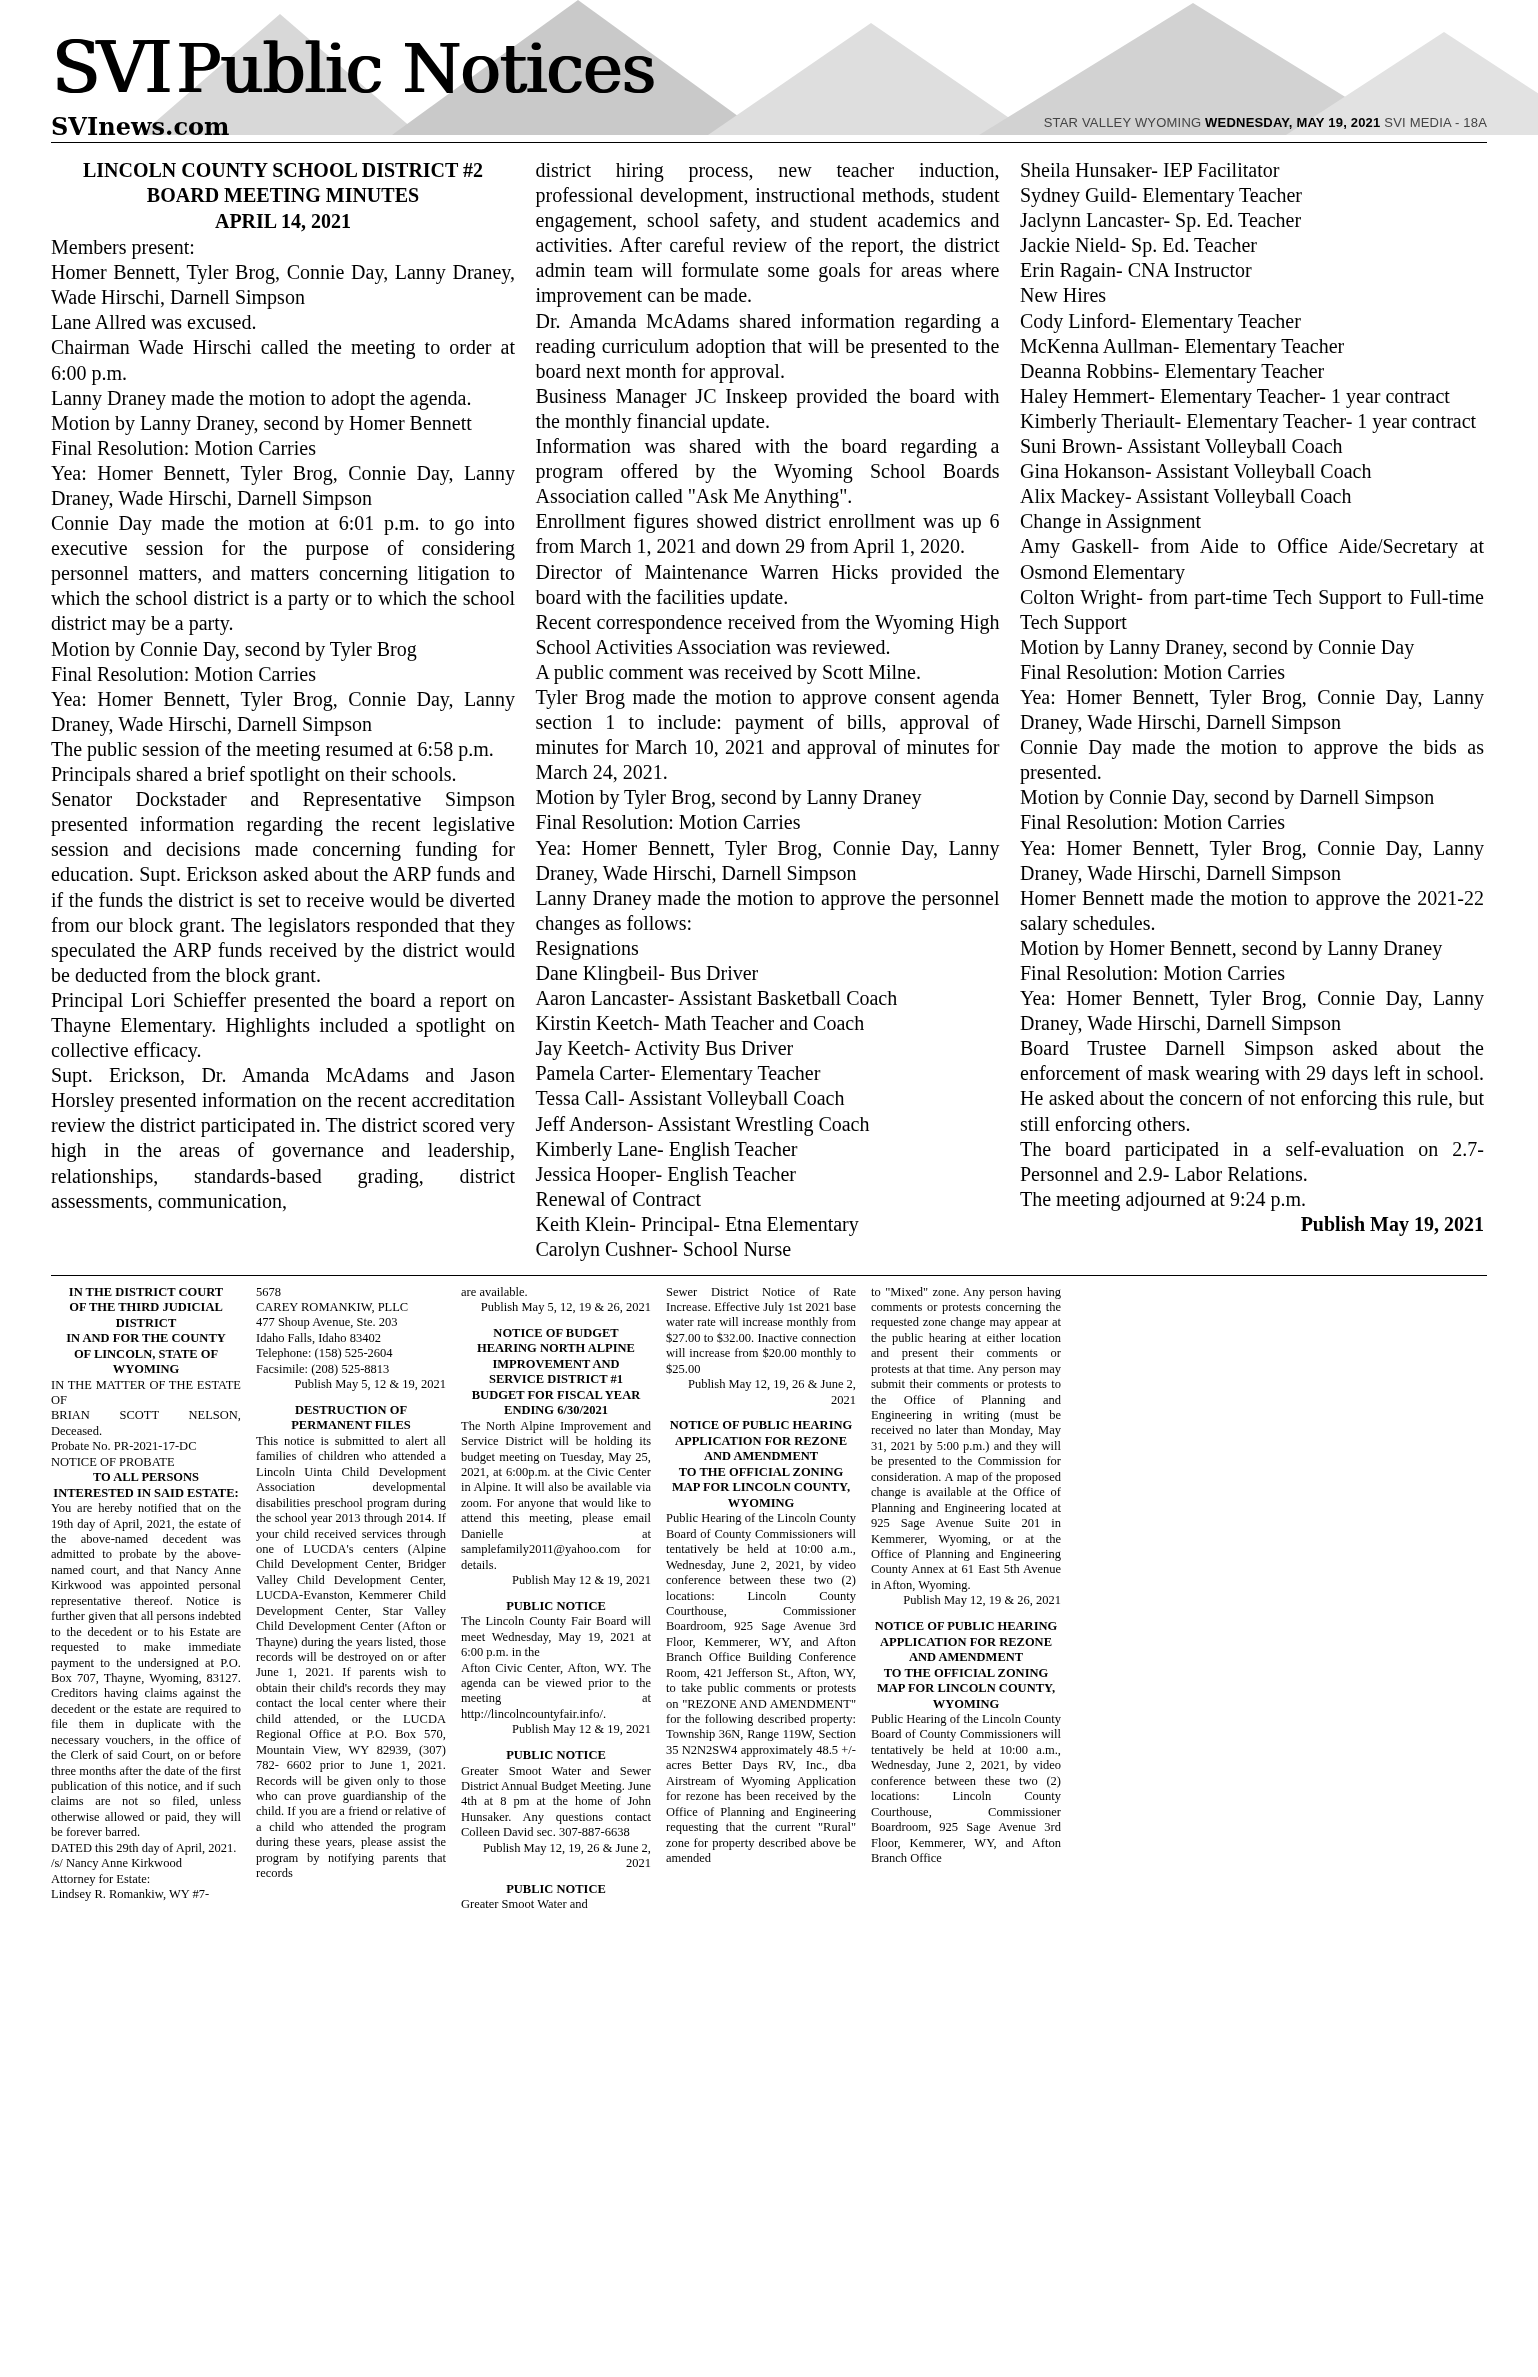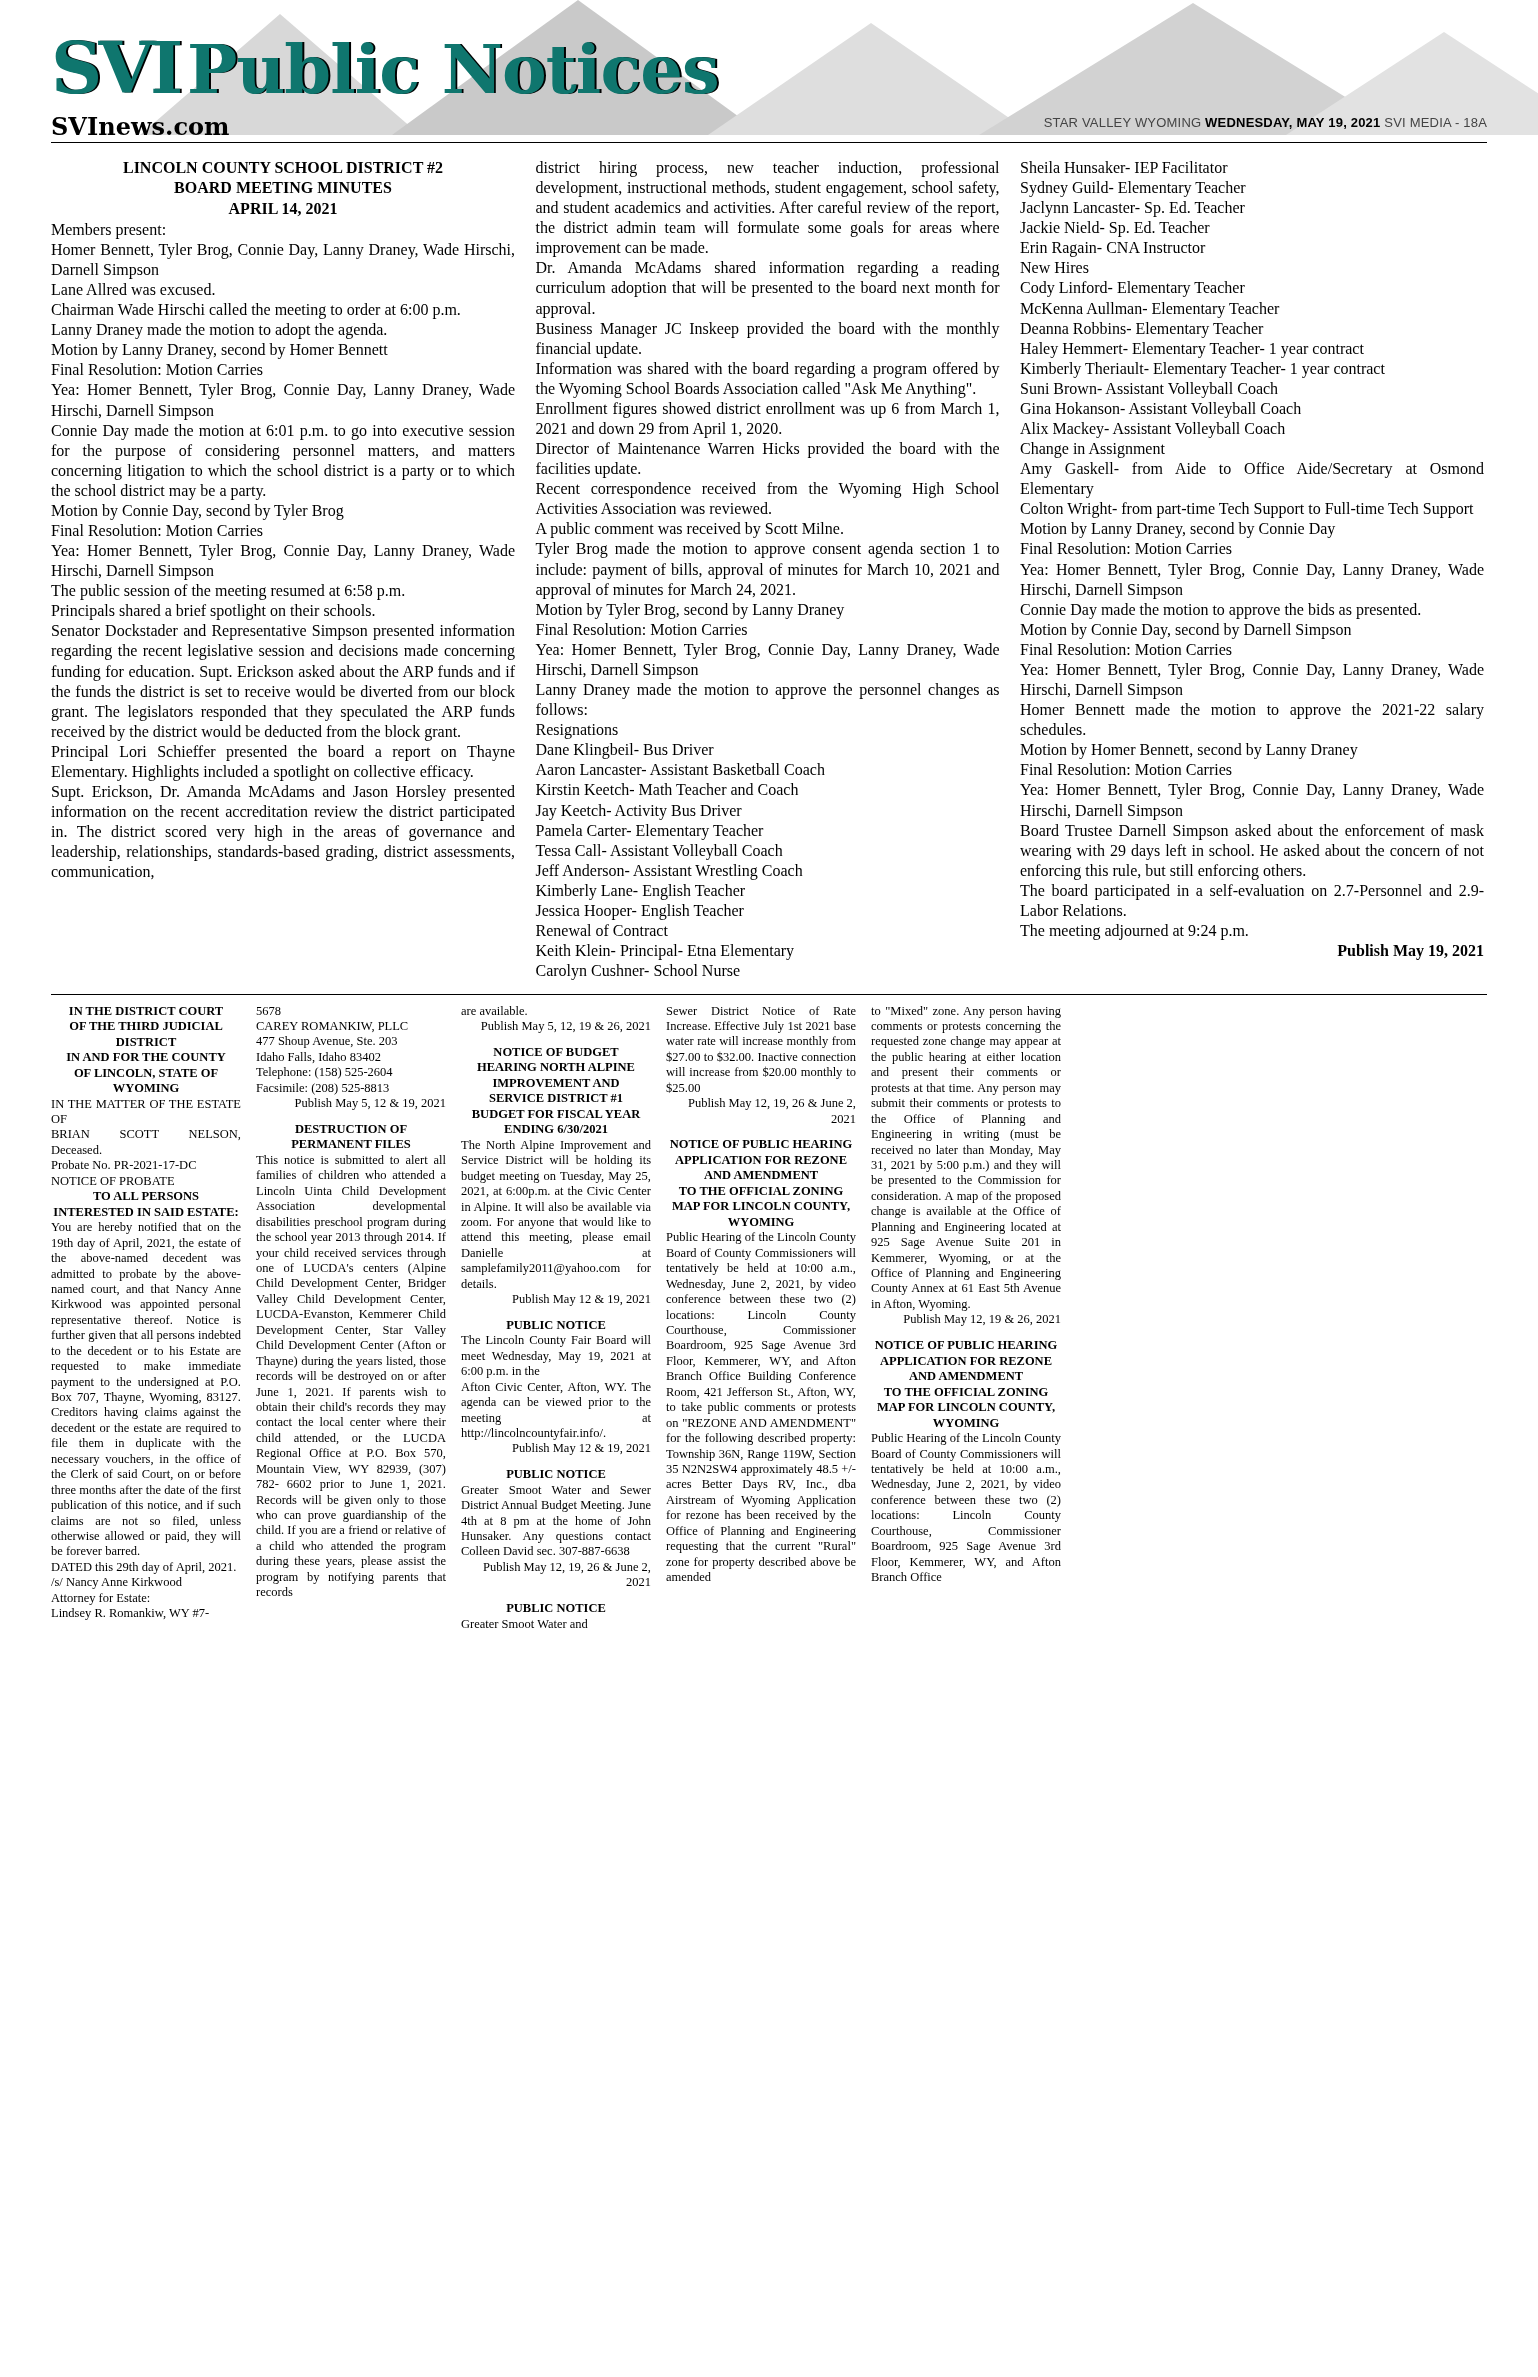--- a/index.html
+++ b/index.html
@@ -35,24 +35,24 @@
     bottom: 0;
     width: 0; height: 0;
     border-style: solid;
     border-color: transparent;
   }
   .masthead-title {
     position: absolute;
     left: 51px;
     top: 26px;
     font-family: "DejaVu Serif", serif;
-    font-weight: bold;
+    font-weight: normal;
     font-size: 67px;
     letter-spacing: -0.9px;
-    color: #0f766e;
+    color: #000000;
     white-space: nowrap;
     text-shadow: 1.9px 0 0 #000;
   }
   .masthead-svi {
     display: inline-block;
     font-size: 71px;
     letter-spacing: -3.7px;
     margin-right: 7.5px;
   }
   .masthead-bottom {
@@ -98,21 +98,21 @@
   }
 
   
   .top-section {
     display: flex;
     gap: 20.5px;
     width: 1436px;
   }
   .top-col {
     width: 464px;
-    font-size: 16px;
+    font-size: 20px;
     line-height: 1.255;
     text-align: justify;
     text-justify: inter-word;
     hyphens: auto;
   }
   .top-col p {
     margin: 0;
     text-indent: 0;
   }
   .head-center {

